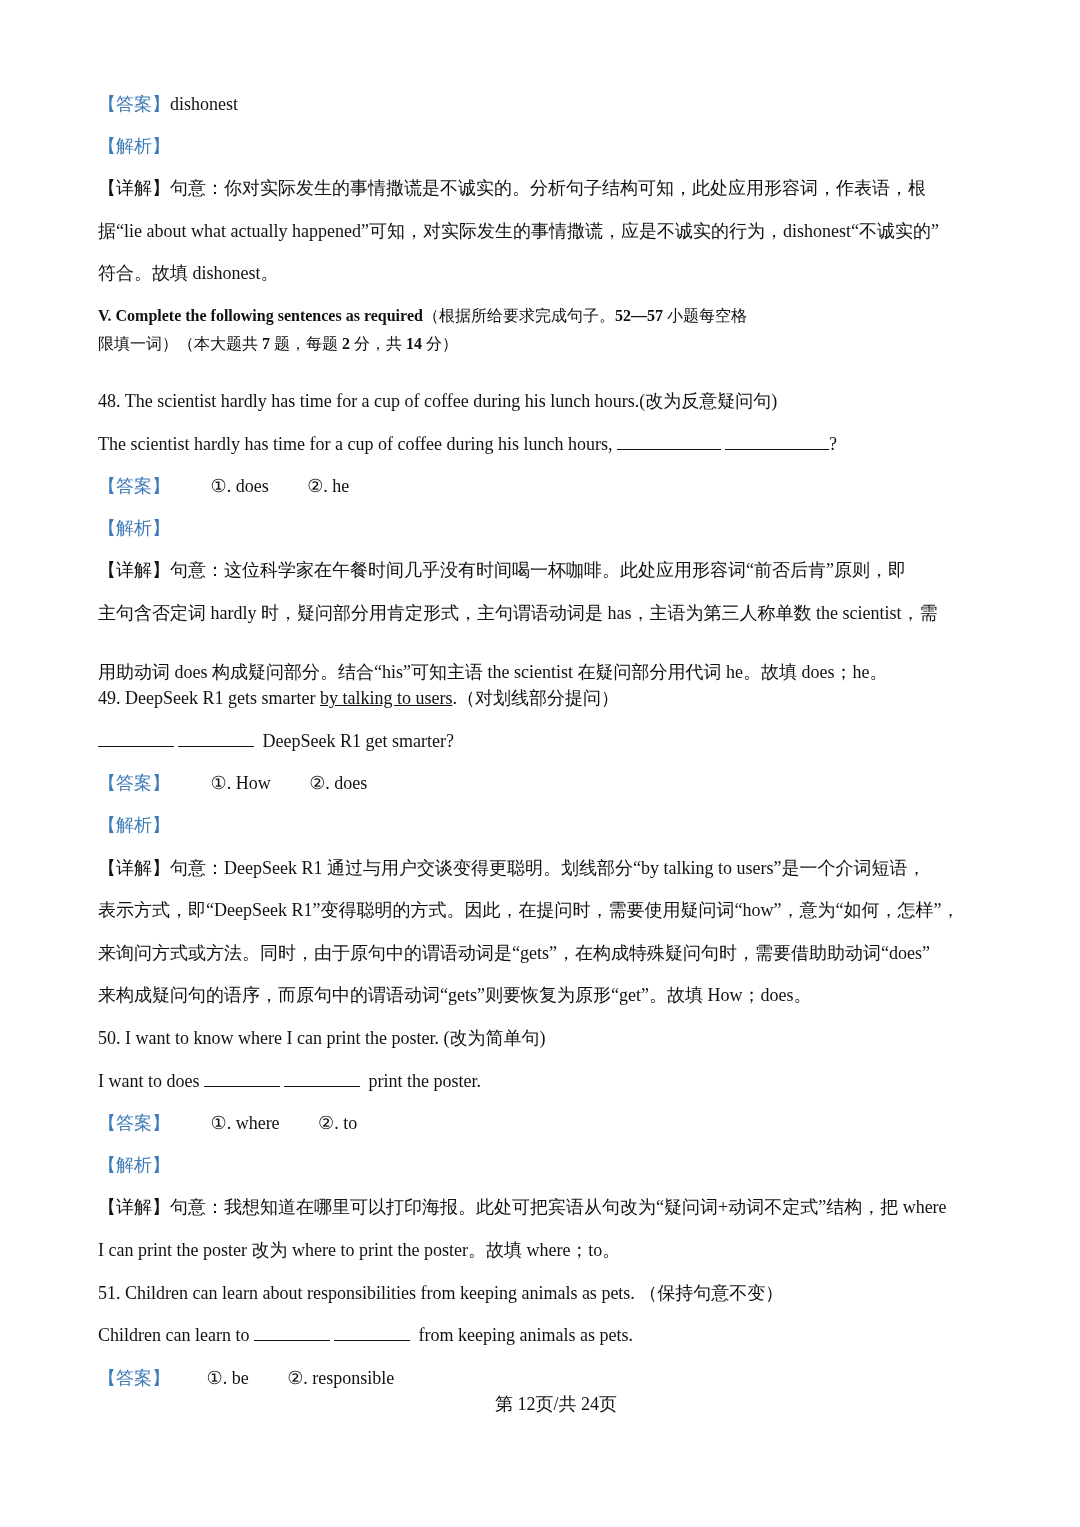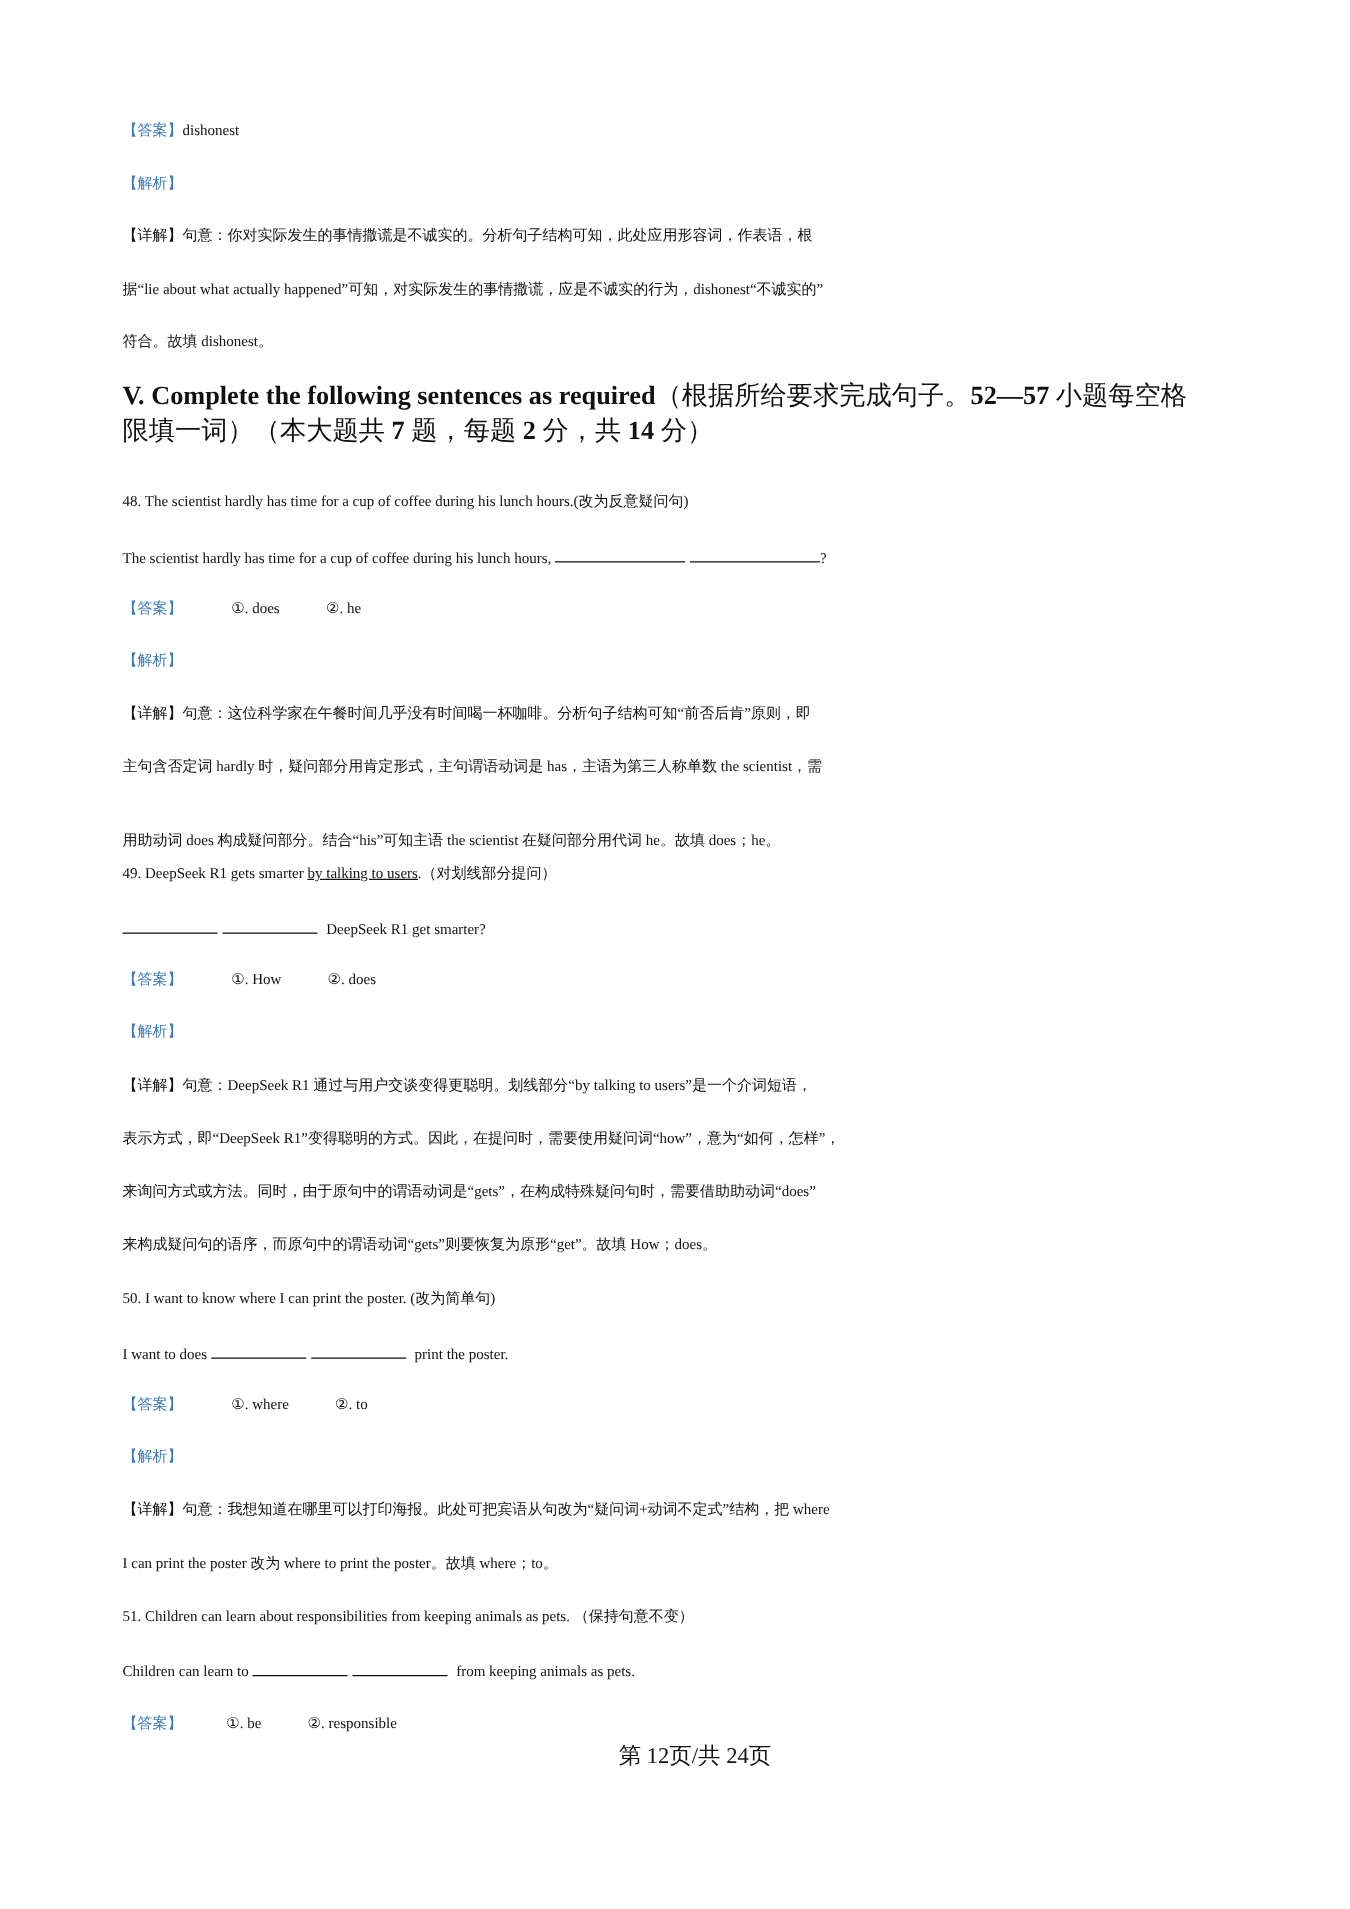--- a/index.html
+++ b/index.html
@@ -1,24 +1,24 @@
 <!DOCTYPE html>
 <html><head>
 <meta charset="utf-8">
 <style>
   html, body { margin: 0; padding: 0; background: #ffffff; }
   body { width: 1080px; height: 1527px; position: relative; overflow: hidden;
          font-family: "Liberation Serif", "DejaVu Serif", serif; color: #111; }
   .page { position: absolute; left: 98px; top: 0; width: 890px; }
-  .line { position: absolute; left: 0; white-space: nowrap; font-size: 12px; line-height: 24px; }
+  .line { position: absolute; left: 0; white-space: nowrap; font-size: 18px; line-height: 24px; }
   .tag { color: #3d7ab8; }
   .ans-item { display: inline-block; }
   .u { text-decoration: underline; margin-top: 20px; }
   .blank { display: inline-block; border-bottom: 1px solid #111; height: 17px; vertical-align: baseline; margin-right: 4px; }
-  .heading { font-size: 21px; font-weight: bold; }
+  .heading { font-size: 16px; font-weight: bold; }
   .heading .cn { font-weight: normal; }
   .heading b { font-weight: bold; }
   .footer { position: absolute; left: 0; width: 1080px; text-align: center; font-size: 18px; top: 1392px; padding-left: 16px; }
 </style>
 </head>
 <body>
 
 <div class="page">
 
   <div class="line tag" style="top:92px">
@@ -45,21 +45,21 @@
     <span>The scientist hardly has time for a cup of coffee during his lunch hours,</span>
     <span class="blank" style="width:104px"></span><span class="blank" style="width:104px;margin-right:0"></span><span>?</span>
   </div>
   <div class="line" style="top:474px">
     <span class="tag">【答案】</span>
     <span class="ans-item" style="margin-left:36px">①. does</span>
     <span class="ans-item" style="margin-left:34px">②. he</span>
   </div>
   <div class="line tag" style="top:516px">【解析】</div>
   <div class="line" style="top:558px">
-    <span>【详解】</span><span>句意：这位科学家在午餐时间几乎没有时间喝一杯咖啡。分析句子结构可知“前否后肯”原则，即</span>
+    <span>【详解】</span><span>句意：这位科学家在午餐时间几乎没有时间喝一杯咖啡。此处应用形容词“前否后肯”原则，即</span>
   </div>
   <div class="line" style="top:601px">主句含否定词 hardly 时，疑问部分用肯定形式，主句谓语动词是 has，主语为第三人称单数 the scientist，需</div>
   <div class="line" style="top:660px">用助动词 does 构成疑问部分。结合“his”可知主语 the scientist 在疑问部分用代词 he。故填 does；he。</div>
 
   <div class="line" style="top:686px">
     <span>49.</span> <span>DeepSeek R1 gets smarter </span><span class="u">by talking to users</span><span>.（对划线部分提问）</span>
   </div>
   <div class="line" style="top:729px">
     <span class="blank" style="width:76px"></span><span class="blank" style="width:76px"></span> <span>DeepSeek R1 get smarter?</span>
   </div>

